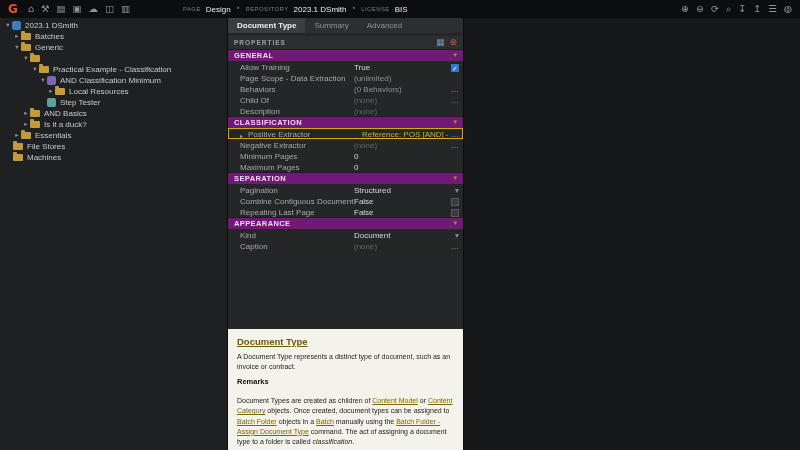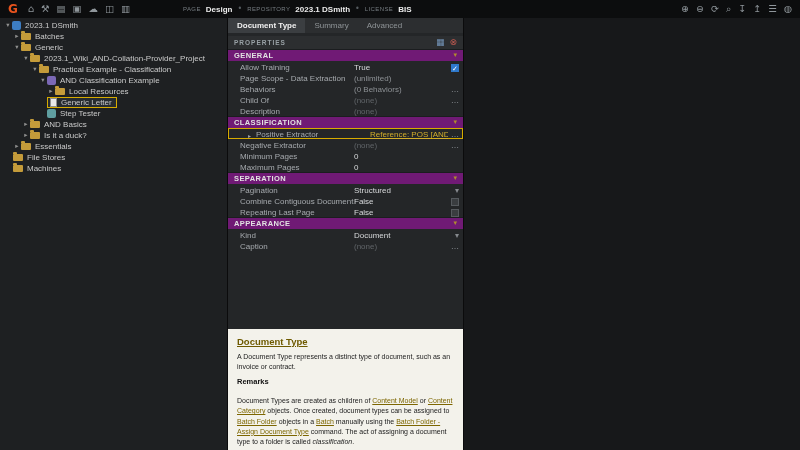--- a/index.html
+++ b/index.html
@@ -7,21 +7,21 @@
     font-family:"Liberation Sans","DejaVu Sans",sans-serif;}
   .glyph{font-family:"DejaVu Sans",sans-serif;line-height:1}
 
   
   .topbar{height:18px;background:#0c0d0e;display:flex;align-items:center;padding:0 6px;position:relative}
   .logo{color:#e8531d;font-weight:bold;font-size:12px;margin:0 10px 0 2px}
   .tb-icons{display:flex;gap:7px;font-size:9.5px;color:#8f969b}
   .tb-icon{cursor:pointer}
   .crumb{position:absolute;left:183px;top:0;height:18px;display:flex;align-items:center;gap:5px}
   .crumb .lbl{color:#777e83;font-size:6px;letter-spacing:.4px}
-  .crumb .val{color:#ececec;font-weight:bold;font-size:8px}
+  .crumb .val{color:#ececec;font-weight:normal;font-size:8px}
   .crumb .sep{color:#565c60;font-size:8px}
   .tb-right{margin-left:auto;display:flex;gap:7px;align-items:center;font-size:9.5px;color:#8f969b;padding-right:2px}
 
   
   .content{display:flex;height:432px}
   .tree{width:228px;background:#1e2022;border-right:1px solid #0b0b0c;padding-top:2px;overflow:hidden}
   .middle{width:236px;background:#242628;display:flex;flex-direction:column;border-right:1px solid #0b0b0c}
   .rightpane{flex:1;background:#17181a}
 
   
@@ -49,21 +49,21 @@
   .ptitle{font-size:6.5px;font-weight:bold;letter-spacing:1px;color:#98a0a5}
   .pics{margin-left:auto;display:flex;gap:5px;font-size:9px}
   .icon-grid{color:#7292b5;cursor:pointer}
   .icon-clear{color:#c05a50;cursor:pointer}
 
   .grid{flex:0 0 auto}
   .sechead{height:12px;display:flex;align-items:center;padding:0 6px;background:#701a75;border-top:1px solid #1b1d1f}
   .sechead .stitle{font-size:7.5px;font-weight:bold;color:#e2e2e2;letter-spacing:.4px}
   .sechead .chev{margin-left:auto;color:#b08c2e;font-size:7px;cursor:pointer}
   .prow{height:11px;display:flex;align-items:flex-end;padding:0 4px 0 12px;font-size:8px}
-  .prow.withexp{padding-left:20px}
+  .prow.withexp{padding-left:12px}
   .exp{flex:0 0 8px;font-size:6px;color:#9a9ea2}
   .plabel{flex:0 0 114px;color:#a6aaae;white-space:nowrap;overflow:hidden}
   .pvalue{flex:1;color:#d6d8da;white-space:nowrap;overflow:hidden;cursor:default}
   .pvalue.muted{color:#8d9195}
   .pvalue.faint{color:#606468}
   .pvalue.link{color:#d2ae2a;text-decoration:underline;cursor:pointer}
   .pctl{flex:0 0 11px;text-align:right;color:#85898d;font-size:8px;cursor:pointer}
   .cb{flex:0 0 8px;width:8px;height:8px;margin-left:3px;border:1px solid #565a5e;background:#3a3d40;cursor:pointer}
   .cb.checked{background:#2e79cc;border-color:#2e79cc;color:#fff;font-size:7px;line-height:8px;text-align:center}
   .prow.hl{box-shadow:inset 0 0 0 1px #d6ab00}
@@ -127,42 +127,35 @@
       <span class="tlabel">Batches</span>
     </div>
     <div class="titem p13">
       <span class="tw glyph">▾</span>
       <span class="ticon ic-folder"></span>
       <span class="tlabel">Generic</span>
     </div>
     <div class="titem p22">
       <span class="tw glyph">▾</span>
       <span class="ticon ic-folder"></span>
-      <span class="tlabel">2023.1_Wiki_AND-Collation-Provider_Project</span>
     </div>
     <div class="titem p31">
       <span class="tw glyph">▾</span>
       <span class="ticon ic-folder"></span>
       <span class="tlabel">Practical Example - Classification</span>
     </div>
     <div class="titem p39">
       <span class="tw glyph">▾</span>
       <span class="ticon ic-model"></span>
-      <span class="tlabel">AND Classification Example</span>
+      <span class="tlabel">AND Classification Minimum</span>
     </div>
     <div class="titem p47">
       <span class="tw glyph">▸</span>
       <span class="ticon ic-folder"></span>
       <span class="tlabel">Local Resources</span>
-    </div>
-    <div class="titem p47">
-      <span class="selwrap">
-        <span class="ticon ic-doc"></span>
-        <span class="tlabel">Generic Letter</span>
-      </span>
     </div>
     <div class="titem p39">
       <span class="tw glyph"></span>
       <span class="ticon ic-step"></span>
       <span class="tlabel">Step Tester</span>
     </div>
     <div class="titem p22">
       <span class="tw glyph">▸</span>
       <span class="ticon ic-folder"></span>
       <span class="tlabel">AND Basics</span>

